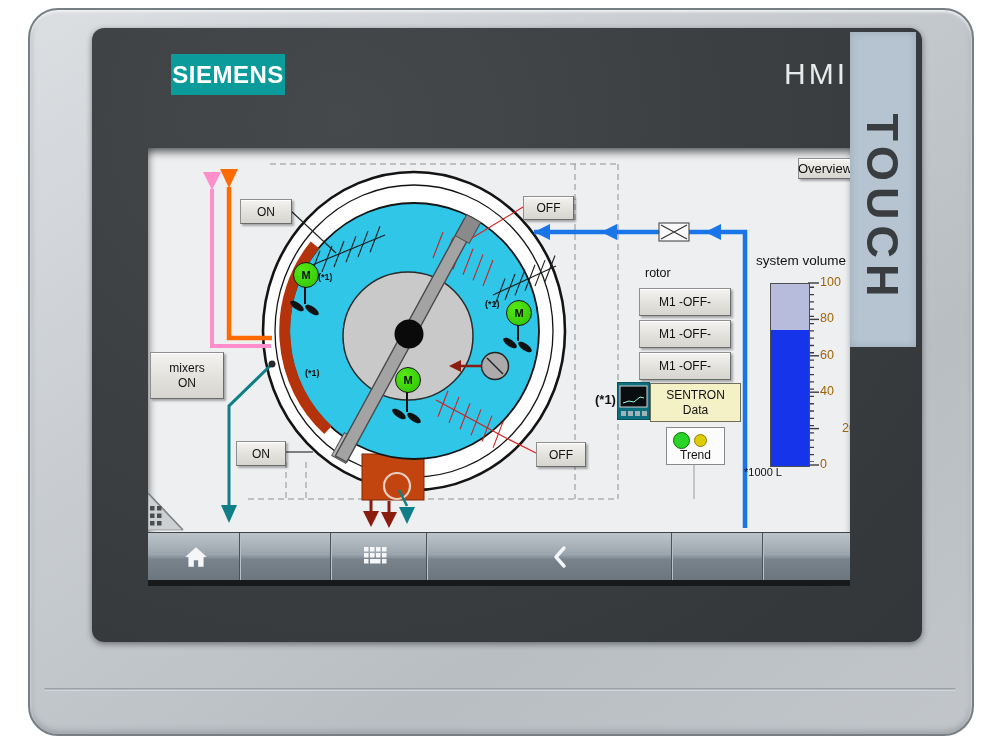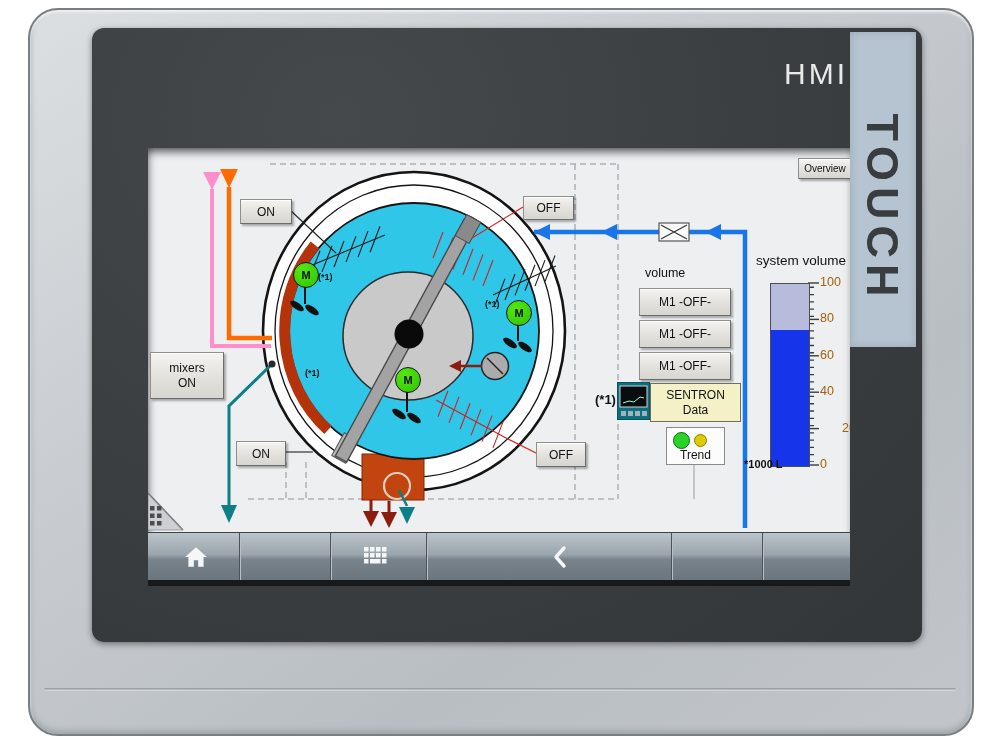--- a/index.html
+++ b/index.html
@@ -27,56 +27,57 @@
   .screen{position:absolute;left:148px;top:148px;width:702px;height:438px;background:#edeff1;overflow:hidden;
     box-shadow:inset 0 7px 9px -3px rgba(0,0,0,.6), inset 5px 0 8px -4px rgba(0,0,0,.35);}
   .screen svg.diagram{position:absolute;left:0;top:0;}
   .screen-bottom{position:absolute;left:0;top:432px;width:702px;height:6px;background:#17191a;}
   
   .hbtn{position:absolute;display:flex;align-items:center;justify-content:center;flex-direction:column;
     background:linear-gradient(180deg,#f4f3f1 0%,#e3e1dc 55%,#d7d5cf 100%);
     border:1px solid #8f8f8f;border-right-color:#6c6c6c;border-bottom-color:#6c6c6c;
     box-shadow:inset 0 1px 0 #ffffff, 1.5px 1.5px 2px rgba(0,0,0,.3);
     font-size:12px;color:#111;cursor:pointer;}
-  .hbtn.small{font-size:10px;}
+  .hbtn.small{font-size:13px;}
   .mixers-title{position:absolute;font-size:12.5px;color:#111;}
   .note{position:absolute;font-size:9px;font-weight:bold;color:#111;}
   .note.big{font-size:13px;}
   .motor{position:absolute;width:24px;height:24px;border-radius:50%;
     background:radial-gradient(circle at 35% 30%,#55e814,#2cc203);border:1.5px solid #151515;
     display:flex;align-items:center;justify-content:center;font-size:11px;font-weight:bold;color:#0a0a0a;}
   .sentron-box{position:absolute;left:502px;top:235px;width:89px;height:37px;background:#f4f1c6;
     border:1px solid #70705a;display:flex;flex-direction:column;align-items:center;justify-content:center;
     font-size:12px;color:#111;line-height:15px;}
   .trend-box{position:absolute;left:518px;top:279px;width:57px;height:36px;background:#fcfcfc;
     border:1px solid #8a8a8a;font-size:12px;color:#111;}
   .trend-box .dot{position:absolute;border-radius:50%;}
   .trend-box .dot.green{left:6px;top:4px;width:15px;height:15px;background:#2ad327;border:1px solid #0c6e0c;}
   .trend-box .dot.yellow{left:27px;top:6px;width:11px;height:11px;background:#decb00;border:1px solid #8a7e00;}
   .trend-box .lbl{position:absolute;left:0;right:0;bottom:2px;text-align:center;}
   .vol-title{position:absolute;left:596px;top:105px;width:110px;font-size:13.5px;color:#111;margin-left:12px;}
   .vol-bar{position:absolute;left:622px;top:135px;width:38px;height:182px;border:1px solid #4e4e4e;background:#b7bcdc;}
   .vol-bar .fill{position:absolute;left:0;bottom:0;width:100%;background:#1634ea;}
   .vol-tick{position:absolute;left:672px;width:36px;font-size:12.5px;color:#a16207;}
-  .vol-unit{position:absolute;left:596px;top:310px;font-size:11px;color:#111;font-weight:bold;}
+  .vol-unit{position:absolute;left:596px;top:318px;font-size:11px;color:#111;}
   
   .nav{position:absolute;left:0;top:384px;width:702px;height:48px;
     background:linear-gradient(180deg,#bdc5cb 0%,#9aa4ac 45%,#78838c 55%,#6a757e 100%);
     border-top:1px solid #3c4246;}
   .nav .sep{position:absolute;top:0;width:1px;height:48px;background:#4b5359;box-shadow:1px 0 0 #b9c1c7;}
   .nav .nbtn{position:absolute;top:0;height:48px;cursor:pointer;}
   .sentron-device{position:absolute;left:469px;top:234px;width:33px;height:38px;}
 </style>
 </head>
 <body>
 
 <div class="stage">
   <div class="frame"></div>
   <div class="frame-groove"></div>
   <div class="bezel"></div>
+  <div class="logo">SIEMENS</div>
   <div class="hmi">HMI</div>
   <div class="touch-strip">
     <div class="touch-text">TOUCH</div>
   </div>
 
   <div class="screen">
 
     <svg class="diagram" width="702" height="384" viewBox="148 148 702 384" xmlns="http://www.w3.org/2000/svg">
 
       <g stroke="#8f9396" stroke-width="1" stroke-dasharray="6 4" fill="none">
@@ -248,21 +249,21 @@
     <div class="motor" style="left:358px;top:152px;">
       <span>M</span>
       </div>
     <div class="motor" style="left:247px;top:219px;">
       <span>M</span>
       </div>
     <div class="note" style="left:170px;top:124px;">(*1)</div>
     <div class="note" style="left:337px;top:151px;">(*1)</div>
     <div class="note" style="left:157px;top:220px;">(*1)</div>
 
-    <div class="mixers-title" style="left:497px;top:118px;width:70px;">volume</div>
+    <div class="mixers-title" style="left:497px;top:118px;width:70px;">rotor</div>
     <div class="hbtn" style="left:491px;top:140px;width:90px;height:26px;">M1 -OFF-</div>
     <div class="hbtn" style="left:491px;top:172px;width:90px;height:26px;">M1 -OFF-</div>
     <div class="hbtn" style="left:491px;top:204px;width:90px;height:26px;">M1 -OFF-</div>
 
     <div class="note big" style="left:447px;top:244px;">(*1)</div>
     <svg class="sentron-device" viewBox="0 0 33 38">
       <rect x="0" y="0" width="33" height="38" fill="#0d6e7e" stroke="#063b44"></rect>
       <rect x="3" y="4" width="27" height="21" fill="#0a0d10" stroke="#cfd6d8" stroke-width="1"></rect>
       <path d="M6,21 L12,19 L17,20 L23,15 L27,16" stroke="#9fd" stroke-width="1" fill="none"></path>
       <rect x="4" y="29" width="5" height="5" fill="#9fb3b8"></rect>

